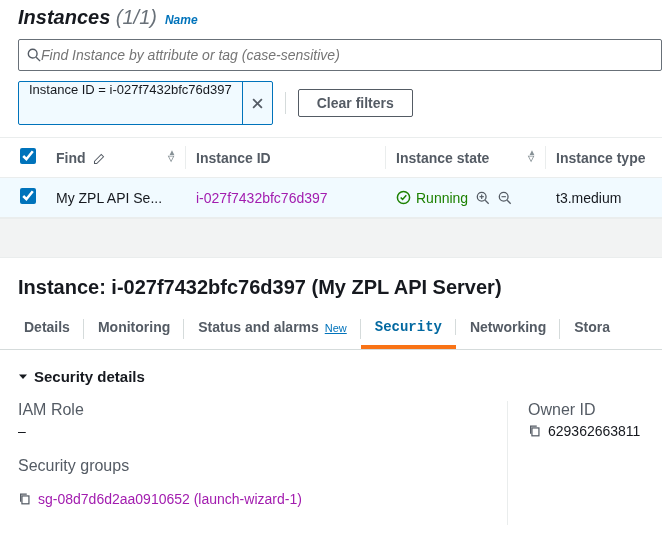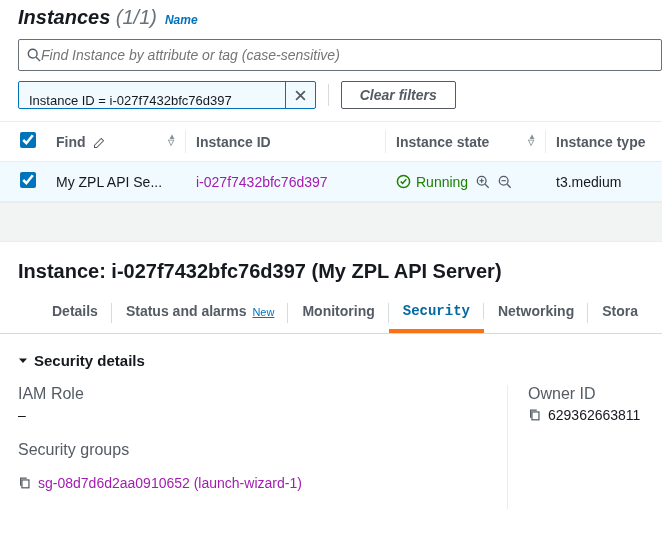--- a/index.html
+++ b/index.html
@@ -55,26 +55,25 @@
     background: transparent;
   }
   .filter-row {
     display: flex;
     align-items: center;
     gap: 12px;
     padding: 0 18px 12px 18px;
   }
   .filter-chip {
     display: flex;
-    align-items: flex-end;
+    align-items: flex-start;
     border: 1px solid #0073bb;
     border-radius: 2px;
     background: #f1faff;
-    height: 28px;
-    gap: 43px;
+    height: 44px;
   }
   .filter-chip-text {
     padding: 0 10px;
     color: #16191f;
     font-size: 13px;
   }
   .filter-chip-x {
     border-left: 1px solid #0073bb;
     padding: 0 9px;
     height: 100%;
@@ -91,21 +90,20 @@
   }
   .clear-btn {
     border: 1px solid #545b64;
     background: #fff;
     padding: 5px 18px;
     font-size: 14px;
     font-weight: 700;
     color: #545b64;
     border-radius: 2px;
     cursor: pointer;
-    font-style: italic;
   }
   table {
     border-collapse: collapse;
     width: 720px;
     border-top: 1px solid #eaeded;
   }
   th {
     text-align: left;
     font-weight: 700;
     font-size: 14px;
@@ -155,21 +153,20 @@
   .gap-lg { height: 40px; background: #f2f3f3; border-top: 1px solid #eaeded; border-bottom: 1px solid #eaeded; margin-top: 0px;}
   .detail-head {
     padding: 18px 18px 10px 18px;
     font-size: 20px;
     font-weight: 700;
   }
   .tabs {
     display: flex;
     border-bottom: 1px solid #d5dbdb;
     padding: 0 10px;
-    justify-content: flex-end;
   }
   .tab {
     padding: 10px 14px;
     font-size: 14px;
     font-weight: 700;
     color: #545b64;
     cursor: pointer;
     position: relative;
     white-space: nowrap;
   }
@@ -335,25 +332,25 @@
     </tr>
   </tbody>
 </table>
 
 <div class="gap-lg"></div>
 
 <div class="detail-head">Instance: i-027f7432bfc76d397 (My ZPL API Server)</div>
 
 <div class="tabs">
   <div class="tab">Details</div>
+  <div class="tab">Monitoring</div>
   <div class="tab">
     <span>Status and alarms</span>
     <span class="new-badge">New</span>
   </div>
-  <div class="tab">Monitoring</div>
   <div class="tab active">Security</div>
   <div class="tab">Networking</div>
   <div class="tab">Stora</div>
 </div>
 
 <div class="sec-panel">
   <div class="sec-title">
     <span>
       <svg width="10" height="10" viewBox="0 0 10 10">
           <path d="M1 2.5 L5 7 L9 2.5 Z" fill="#16191f"></path>

